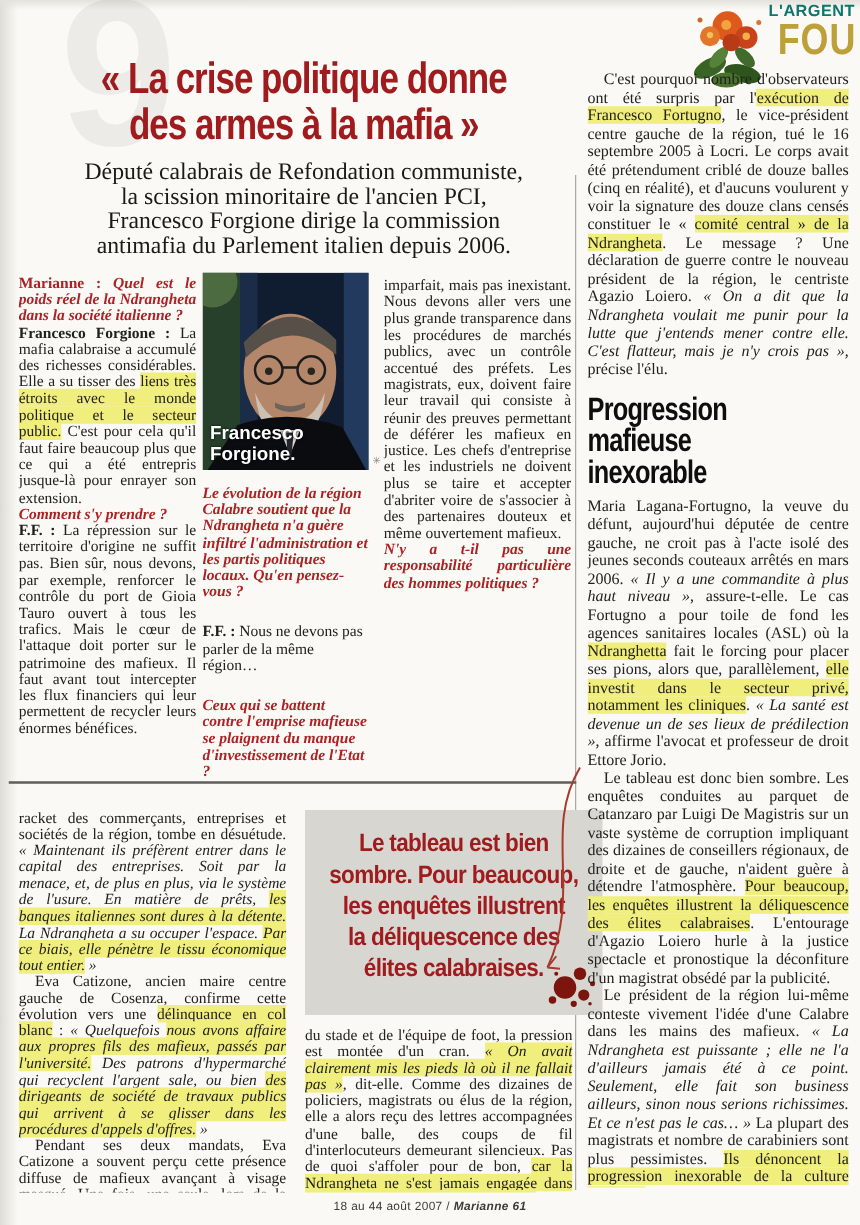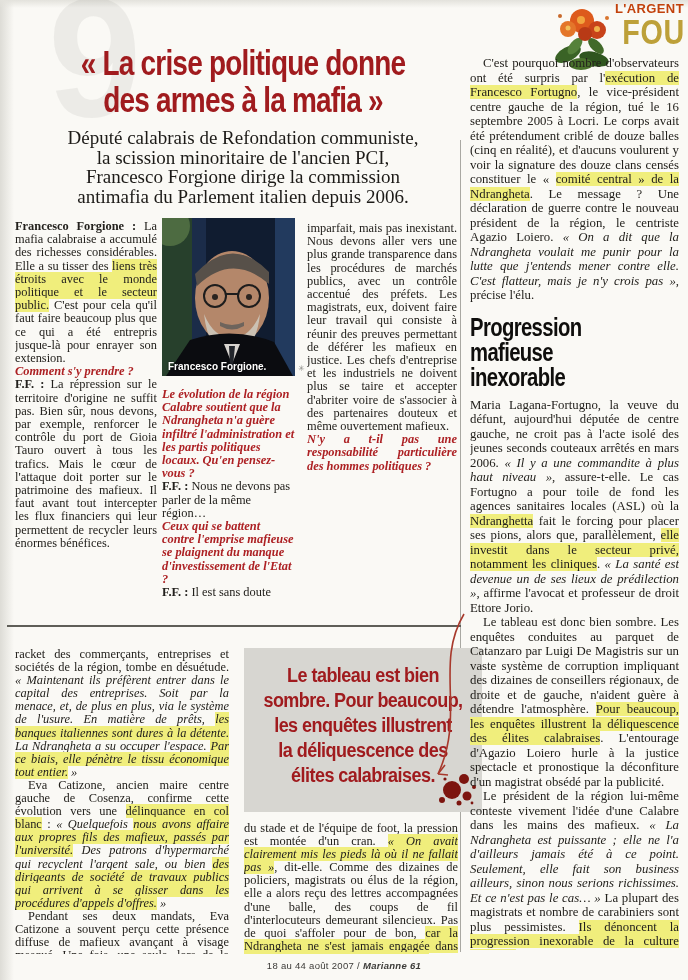--- a/index.html
+++ b/index.html
@@ -10,21 +10,21 @@
              background:linear-gradient(90deg,#dddcd6,rgba(250,249,245,0));}
   .edge-top{position:absolute;left:0;top:0;width:688px;height:8px;
             background:linear-gradient(180deg,#e3e2dc,rgba(250,249,245,0));}
   .watermark{position:absolute;left:48px;top:-38px;font-family:"Liberation Sans",sans-serif;
              font-weight:bold;font-size:168px;color:#5a5a55;opacity:.08;}
 
   
   .brand{position:absolute;top:2px;right:2px;width:132px;text-align:right;}
   .brand .flower{position:absolute;left:-2px;top:2px;width:66px;height:70px;}
   .brand-argent{font-family:"Liberation Sans",sans-serif;font-weight:bold;font-size:13px;
-                letter-spacing:.4px;color:#c2410c;line-height:14px;padding-right:2px;}
+                letter-spacing:.4px;color:#0f766e;line-height:14px;padding-right:2px;}
   .brand-fou{font-family:"Liberation Sans",sans-serif;font-weight:bold;font-size:35px;
              color:#bda039;line-height:30px;letter-spacing:1px;
              transform:scaleX(.82);transform-origin:right;margin-top:1px;padding-right:1px;}
 
   
   .headline{position:absolute;left:20px;top:44px;width:446px;text-align:center;}
   .headline-title{color:#a01b1e;font-family:"Liberation Sans",sans-serif;font-weight:bold;
                   font-size:35px;line-height:37px;letter-spacing:-1px;white-space:pre-line;
                   transform:scaleX(.8);transform-origin:center top;}
   .standfirst{margin-top:10px;font-size:19px;line-height:19.5px;white-space:pre-line;color:#1c1a17;}
@@ -34,35 +34,35 @@
   .rule-h{position:absolute;left:7px;top:625px;width:454px;height:2px;background:#5f5e58;}
 
   
   .icol{position:absolute;font-size:12.4px;line-height:13.2px;overflow:hidden;}
   .col1{left:15px;top:220px;width:142px;height:402px;}
   .col2{left:162px;top:388px;width:133px;height:234px;}
   .col3{left:307px;top:222px;width:150px;height:400px;}
   .rp{margin:0;text-align:justify;}
   .rp.ind{text-indent:13px;}
   .col2 .rp{text-align:left;}
-  .col2 .rp + .rp{margin-top:0;}
+  .col2 .rp + .rp{margin-top:19px;}
 
   .seg-mq{color:#ad2124;font-weight:bold;}
   .seg-q{color:#ad2124;font-weight:bold;font-style:italic;}
   .seg-sp{font-weight:bold;}
   .seg-hl{background:#f0ee7c;}
   .seg-it{font-style:italic;}
   .seg-bi{font-weight:bold;font-style:italic;}
   .seg-rb{color:#a31d1f;font-weight:bold;}
 
   
   .photo{position:absolute;left:162px;top:218px;width:133px;height:158px;overflow:hidden;}
   .photo svg{display:block;}
   .photo-caption{position:absolute;left:6px;bottom:4px;color:#fff;
-                 font-family:"Liberation Sans",sans-serif;font-weight:bold;font-size:10px;
+                 font-family:"Liberation Sans",sans-serif;font-weight:bold;font-size:15px;
                  text-shadow:0 0 2px rgba(0,0,0,.9);}
   .photo-credit{position:absolute;left:298px;top:364px;font-size:8px;color:#8a8a85;}
 
   
   .pullquote{position:absolute;left:244px;top:648px;width:238px;height:164px;background:#d7d6d1;}
   .pullquote-text{padding:15px 8px 0 8px;color:#a01b1e;text-align:center;white-space:pre-line;
                   font-family:"Liberation Sans",sans-serif;font-weight:bold;font-size:20px;
                   line-height:25px;letter-spacing:-.6px;transform:scaleX(.9);transform-origin:center top;}
   .splat{position:absolute;right:4px;bottom:2px;width:42px;height:40px;}
   .arrow{position:absolute;left:420px;top:608px;width:52px;height:184px;pointer-events:none;}
@@ -123,20 +123,21 @@
     <div class="standfirst">Député calabrais de Refondation communiste,
 la scission minoritaire de l'ancien PCI,
 Francesco Forgione dirige la commission
 antimafia du Parlement italien depuis 2006.</div>
   </div>
 
   <div class="rule-v"></div>
   <div class="rule-h"></div>
 
   <div class="icol col1">
+      <p class="rp"><span class="seg-mq">Marianne : </span><span class="seg-q">Quel est le poids réel de la Ndrangheta dans la société italienne ?</span></p>
       <p class="rp"><span class="seg-sp">Francesco Forgione : </span><span>La mafia calabraise a accumulé des richesses considérables. Elle a su tisser des </span><span class="seg-hl">liens très étroits avec le monde politique et le secteur public.</span><span> C'est pour cela qu'il faut faire beaucoup plus que ce qui a été entrepris jusque-là pour enrayer son extension.</span></p>
       <p class="rp"><span class="seg-q">Comment s'y prendre ?</span></p>
       <p class="rp"><span class="seg-sp">F.F. : </span><span>La répression sur le territoire d'origine ne suffit pas. Bien sûr, nous devons, par exemple, renforcer le contrôle du port de Gioia Tauro ouvert à tous les trafics. Mais le cœur de l'attaque doit porter sur le patrimoine des mafieux. Il faut avant tout intercepter les flux financiers qui leur permettent de recycler leurs énormes bénéfices.</span></p>
     </div>
   <div class="icol col2">
       <p class="rp"><span class="seg-q">Le évolution de la région Calabre soutient que la Ndrangheta n'a guère infiltré l'administration et les partis politiques locaux. Qu'en pensez-vous ?</span></p>
       <p class="rp"><span class="seg-sp">F.F. : </span><span>Nous ne devons pas parler de la même région…</span></p>
       <p class="rp"><span class="seg-q">Ceux qui se battent contre l'emprise mafieuse se plaignent du manque d'investissement de l'Etat ?</span></p>
       <p class="rp"><span class="seg-sp">F.F. : </span><span>Il est sans doute</span></p>
     </div>

